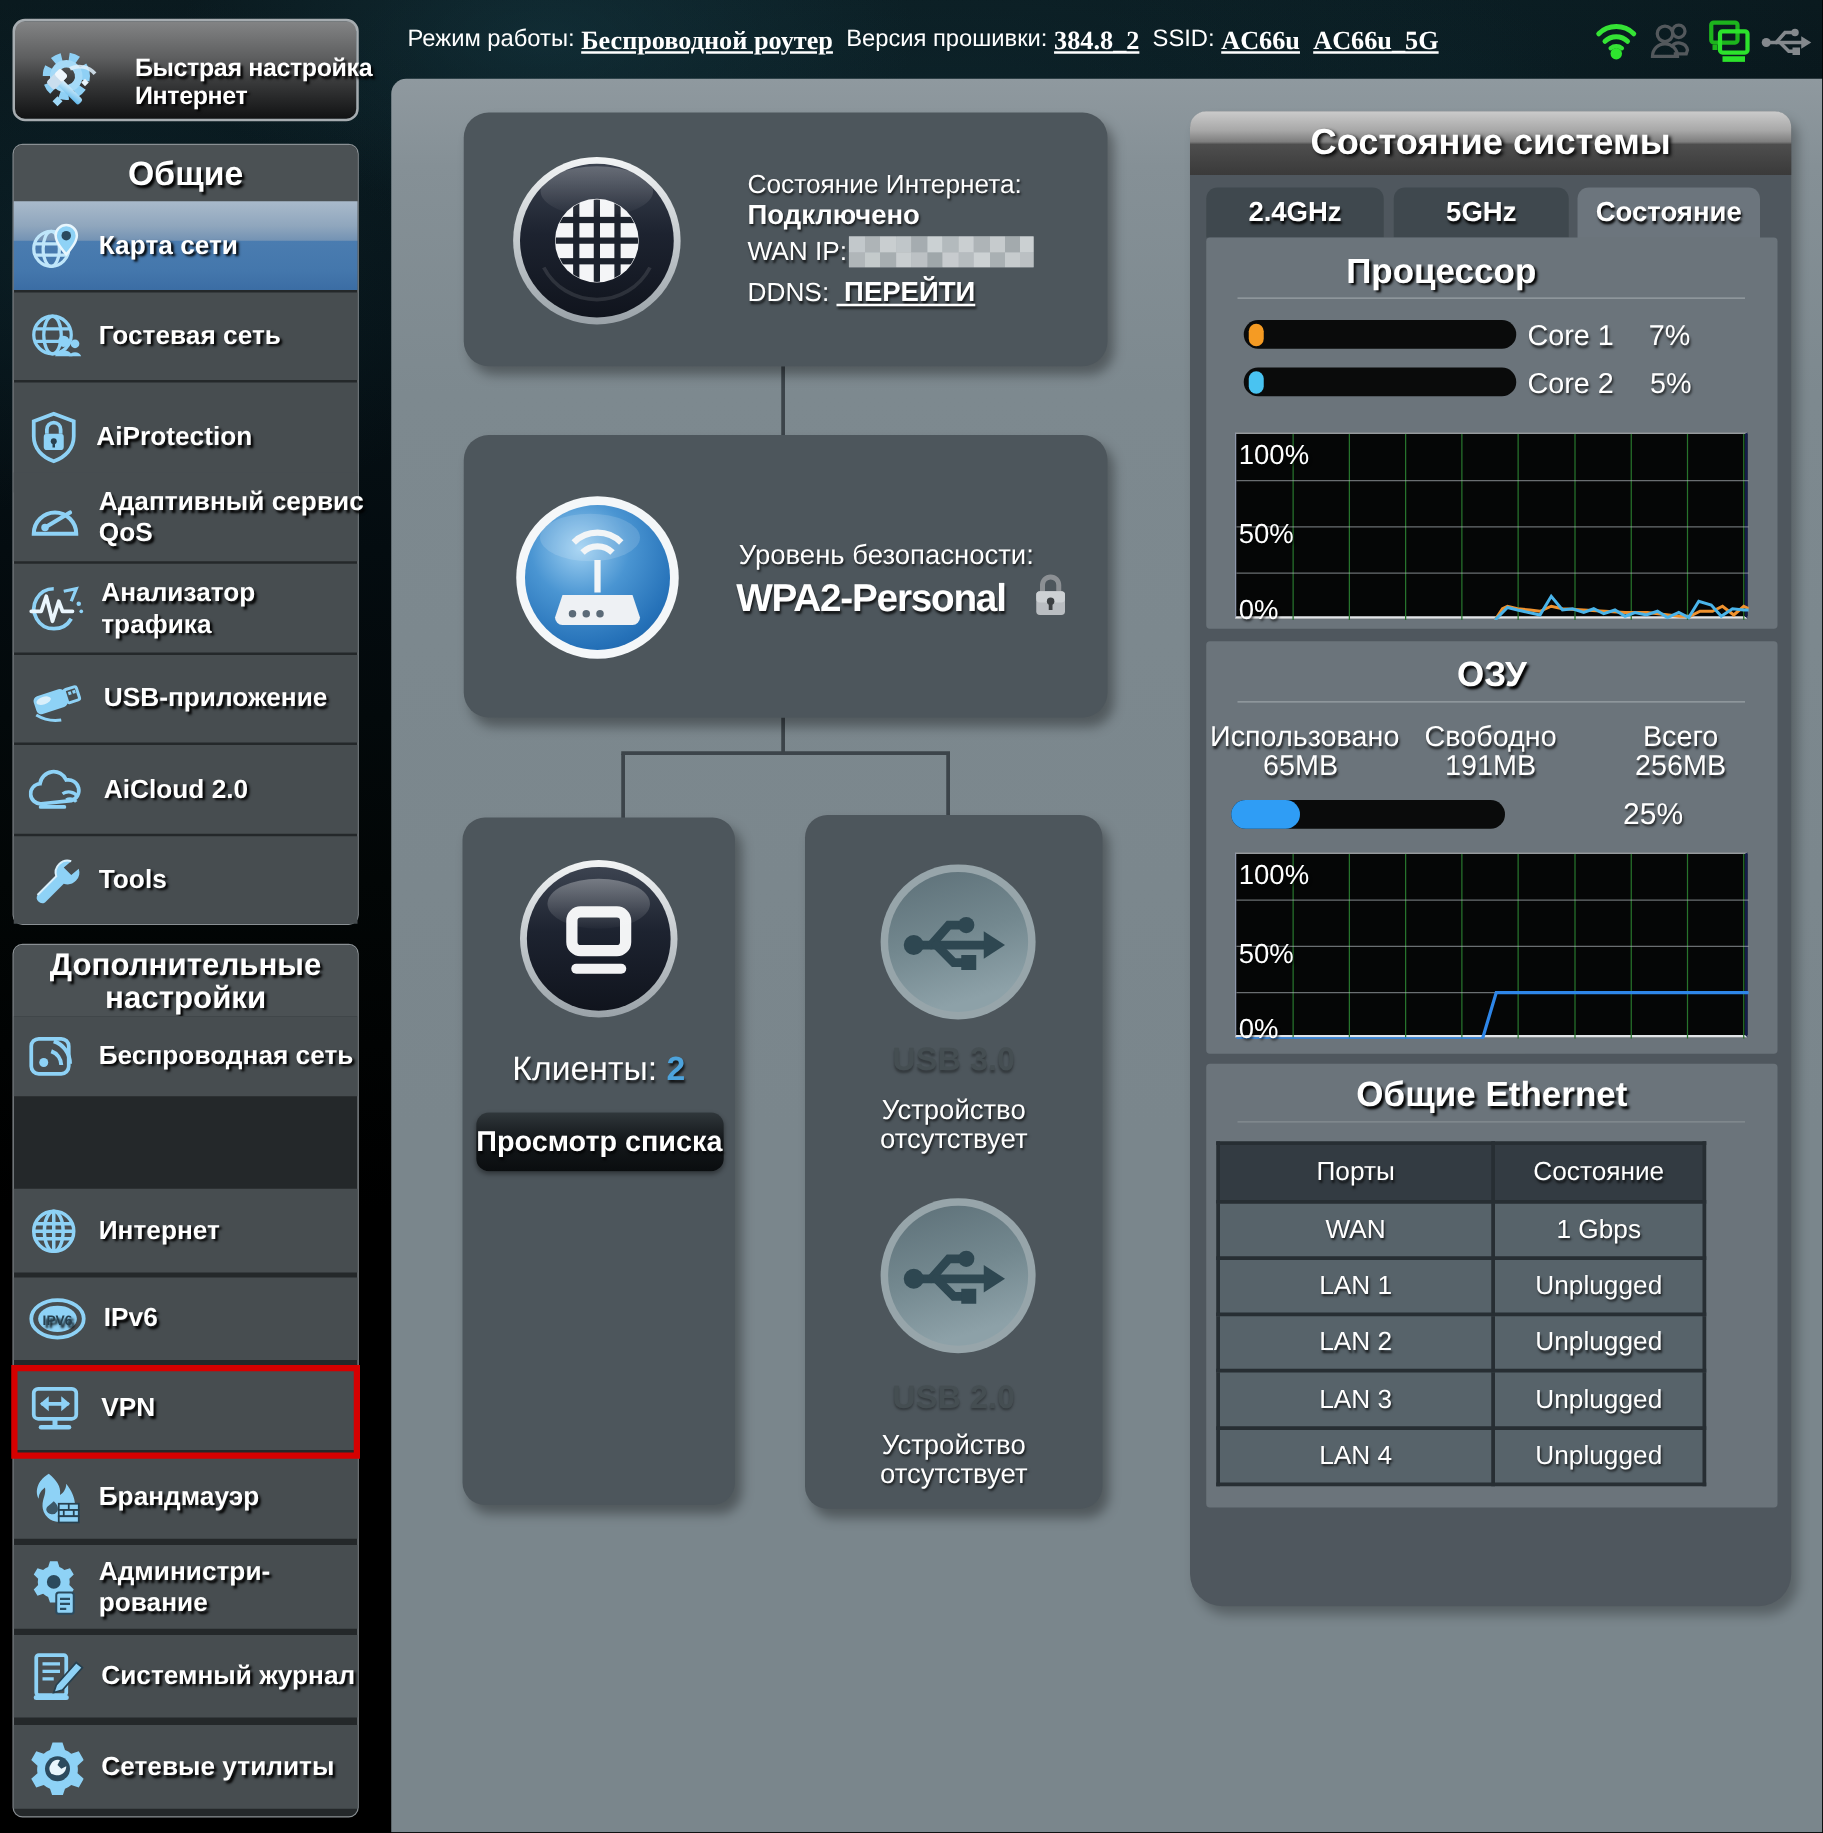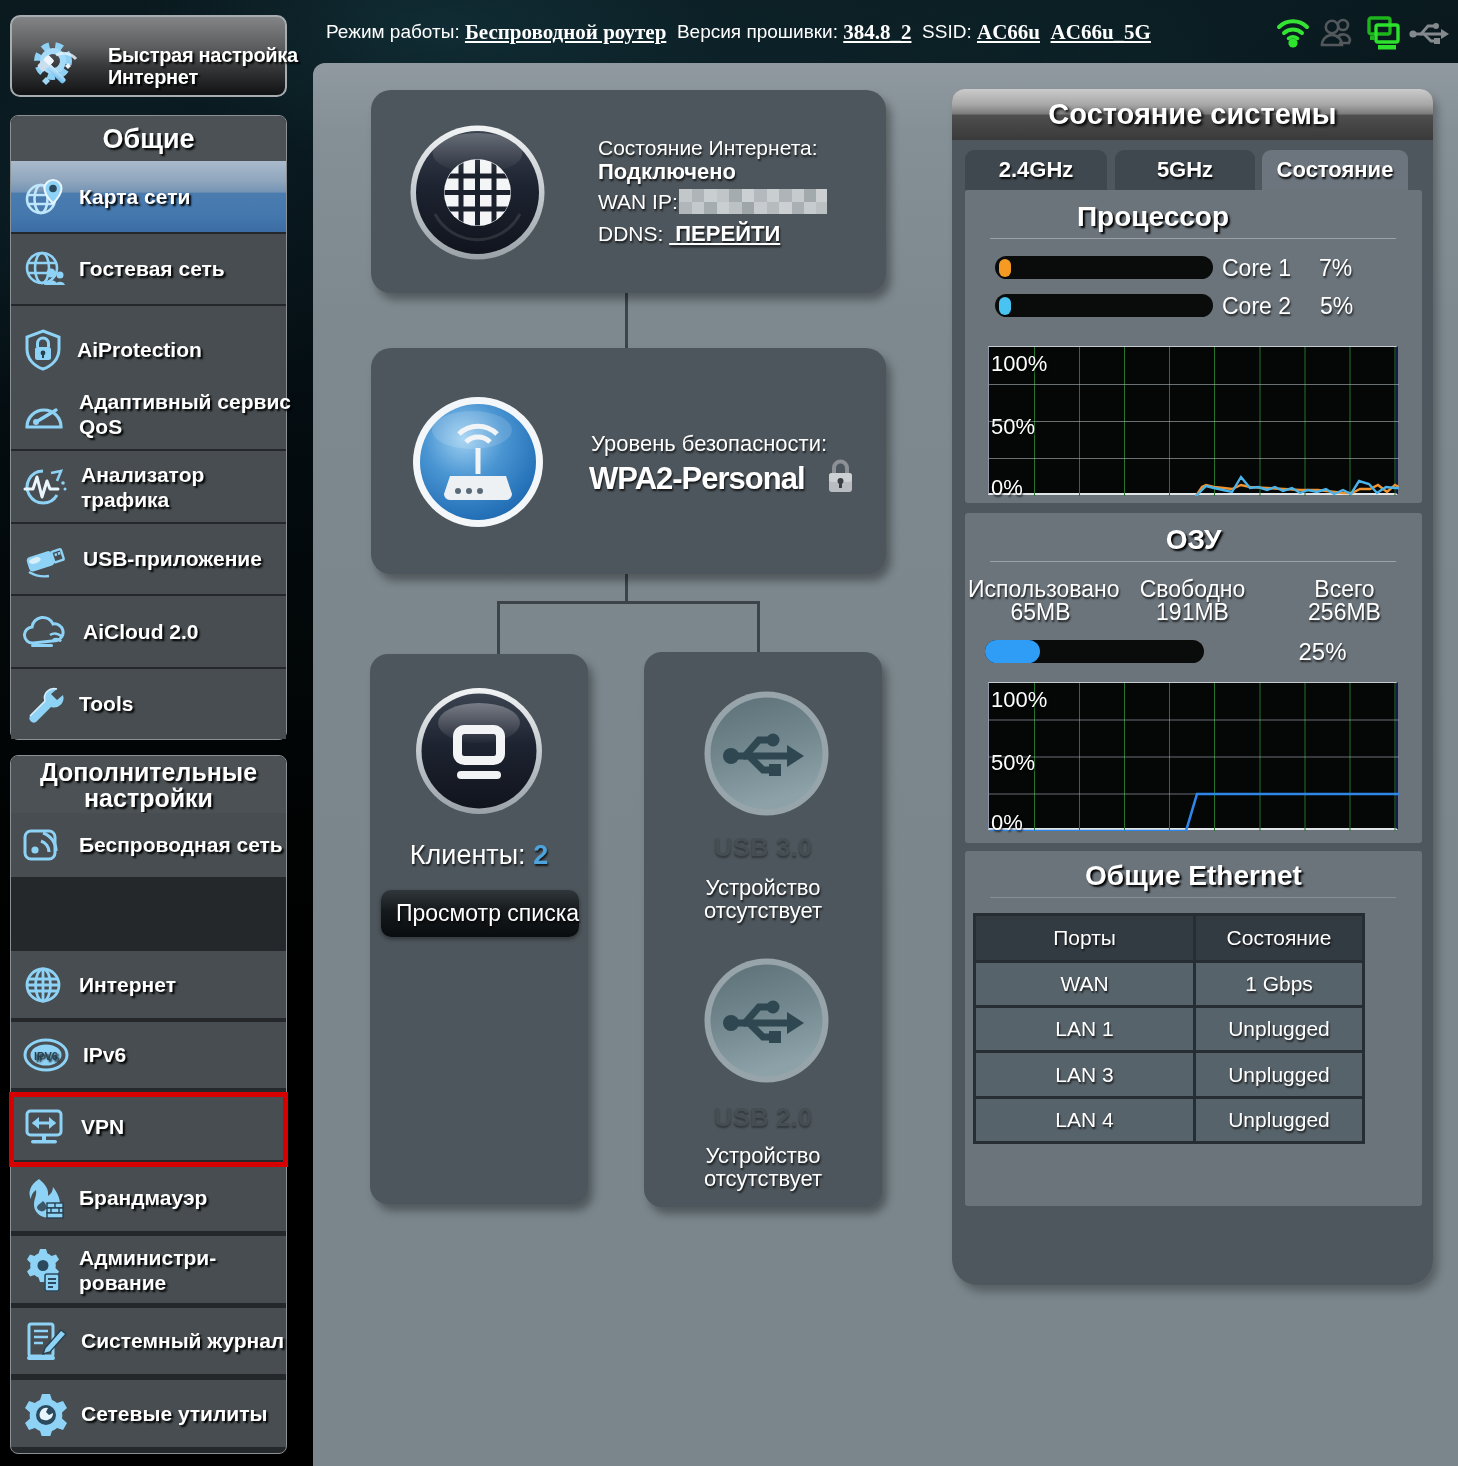--- a/index.html
+++ b/index.html
@@ -210,21 +210,21 @@
  <circle cx="64" cy="64" r="63" fill="url(#ring1)"></circle>
  <circle cx="64" cy="64" r="57.5" fill="url(#dk1)"></circle>
  <g fill="none" stroke="#f2f3f4" stroke-width="9">
   <rect x="42.5" y="42.5" width="43" height="31" rx="7"></rect>
  </g>
  <rect x="42" y="84" width="44" height="8" rx="4" fill="#f2f3f4"></rect>
  <ellipse cx="64" cy="36" rx="41" ry="20" fill="url(#gloss)"></ellipse>
 </svg>
 <div class="abs sh" style="left:370px;top:840px;width:218px;text-align:center;color:#fff;font-size:27px">Клиенты: <span style="color:#4da3dc;font-weight:bold">2</span></div>
 <div class="abs" style="left:381px;top:890px;width:198px;height:47px;border-radius:10px;background:linear-gradient(180deg,#30373b 0%,#15191c 45%,#0a0d0f 100%);box-shadow:0 2px 4px rgba(0,0,0,.4)">
- <div class="sh" style="color:#fff;font-weight:normal;font-size:23px;text-align:right;line-height:46px;white-space:nowrap">Просмотр списка</div>
+ <div class="sh" style="color:#fff;font-weight:bold;font-size:23px;text-align:left;line-height:46px;white-space:nowrap">Просмотр списка</div>
 </div>
 
 <svg class="abs" style="left:703px;top:690px" width="127" height="127" viewBox="0 0 127 127">
  <defs>
   <linearGradient id="usbg" x1="0" y1="0" x2=".3" y2="1">
    <stop offset="0" stop-color="#5d7078"></stop>
           <stop offset=".55" stop-color="#73888f"></stop>
           <stop offset="1" stop-color="#8da1a8"></stop>
   </linearGradient>
  </defs>
@@ -346,20 +346,24 @@
         <tr style="background:#333b42;height:47px">
           <td style="border:3px solid #272e33;width:220px" class="sh">Порты</td>
           <td style="border:3px solid #272e33" class="sh">Состояние</td>
         </tr>
 <tr style="background:#57636a;height:45px">
           <td style="border:3px solid #272e33" class="sh">WAN</td>
           <td style="border:3px solid #272e33" class="sh">1 Gbps</td>
         </tr>
 <tr style="background:#57636a;height:45px">
           <td style="border:3px solid #272e33" class="sh">LAN 1</td>
+          <td style="border:3px solid #272e33" class="sh">Unplugged</td>
+        </tr>
+<tr style="background:#57636a;height:45px">
+          <td style="border:3px solid #272e33" class="sh">LAN 2</td>
           <td style="border:3px solid #272e33" class="sh">Unplugged</td>
         </tr>
 <tr style="background:#57636a;height:46px">
           <td style="border:3px solid #272e33" class="sh">LAN 3</td>
           <td style="border:3px solid #272e33" class="sh">Unplugged</td>
         </tr>
 <tr style="background:#57636a;height:45px">
           <td style="border:3px solid #272e33" class="sh">LAN 4</td>
           <td style="border:3px solid #272e33" class="sh">Unplugged</td>
         </tr>

